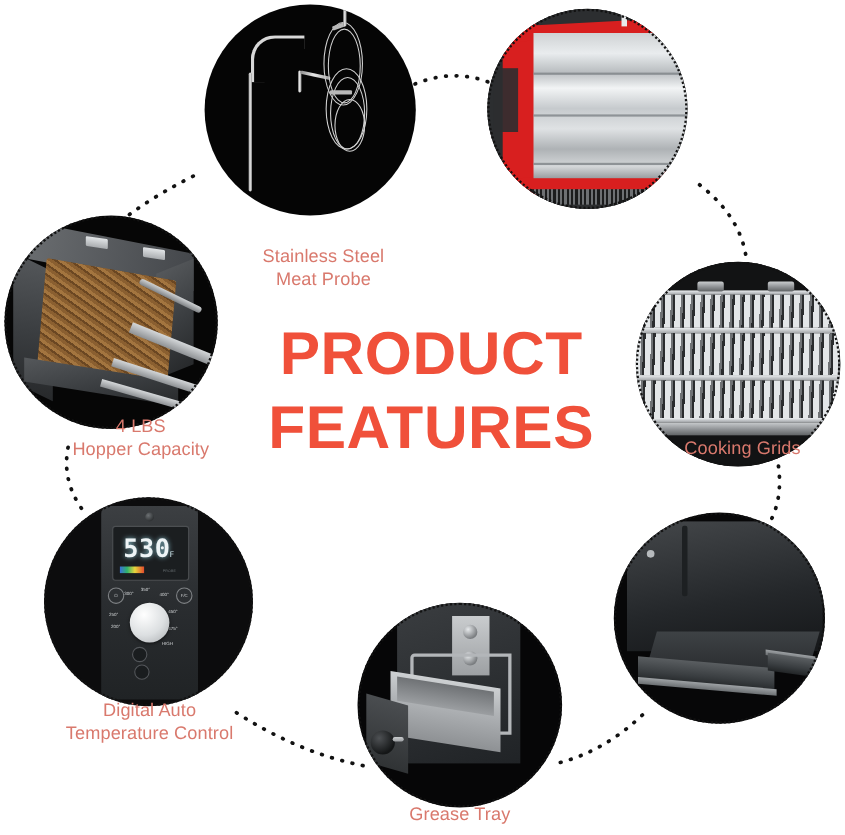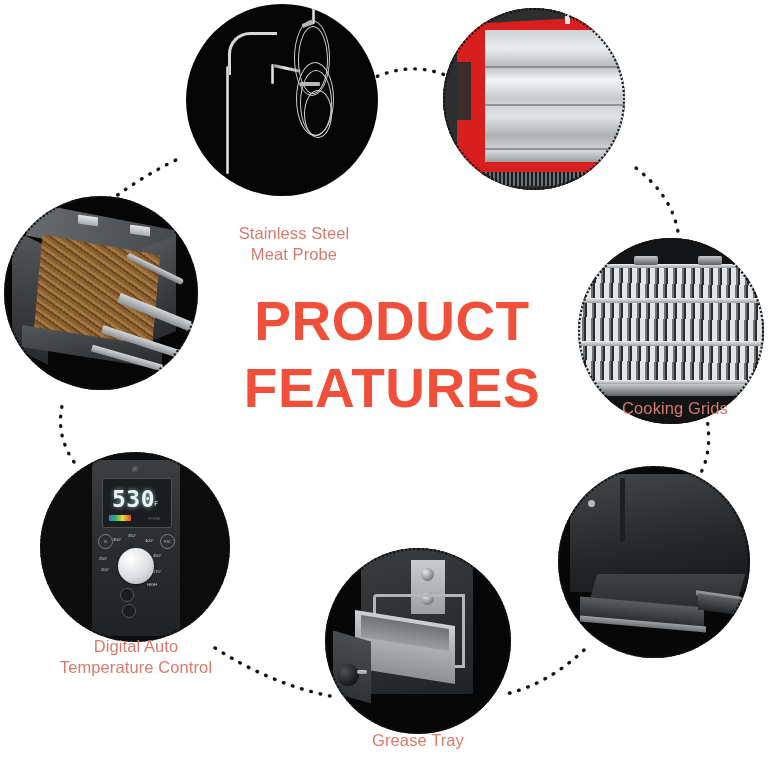--- a/index.html
+++ b/index.html
@@ -510,14 +510,16 @@
       <div class="hp-clip" style="left:74px; top:20px; width:20px; height:9px; transform:skewY(8deg);"></div>
       <div class="hp-clip" style="left:126px; top:30px; width:20px; height:9px; transform:skewY(8deg);"></div>
 
       <div class="hp-rod" style="left:120px; top:70px; width:62px; height:6px; transform:rotate(26deg);"></div>
       <div class="hp-steel" style="left:112px; top:112px; width:82px; height:10px; transform:rotate(22deg);"></div>
       <div class="hp-steel" style="left:96px; top:144px; width:96px; height:8px; transform:rotate(18deg);"></div>
       <div class="hp-steel" style="left:86px; top:162px; width:98px; height:7px; transform:rotate(16deg);"></div>
     </div>
   </div>
   <div class="bubble-ring" style="left:4px; top:196px; width:194px; height:194px;"></div>
+  <div class="label" style="left:38px; top:378px; width:180px;">4 LBS
+Hopper Capacity</div>
 
 </div>
 
 </body></html>

